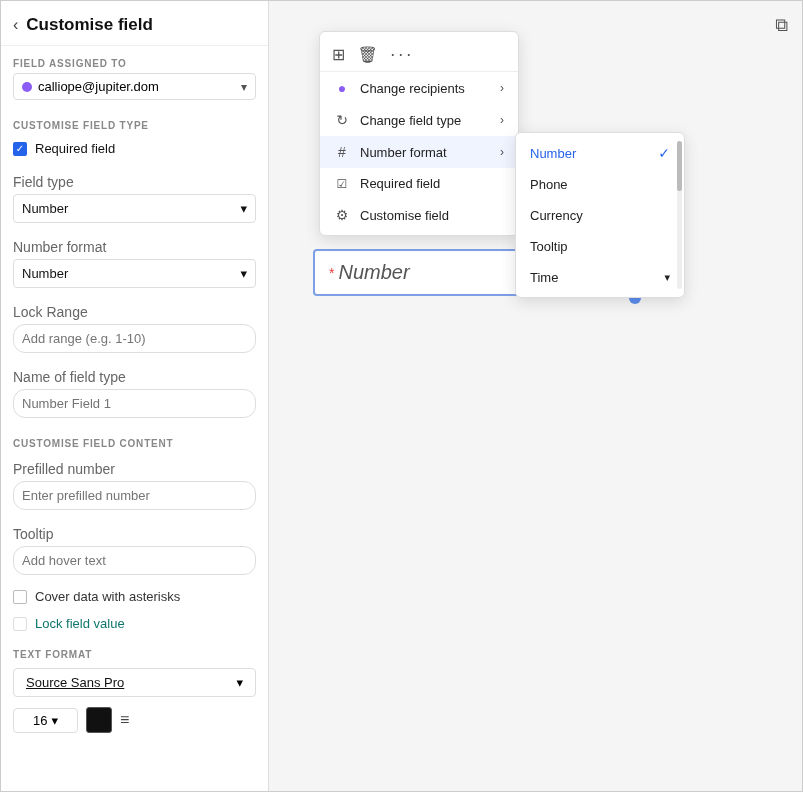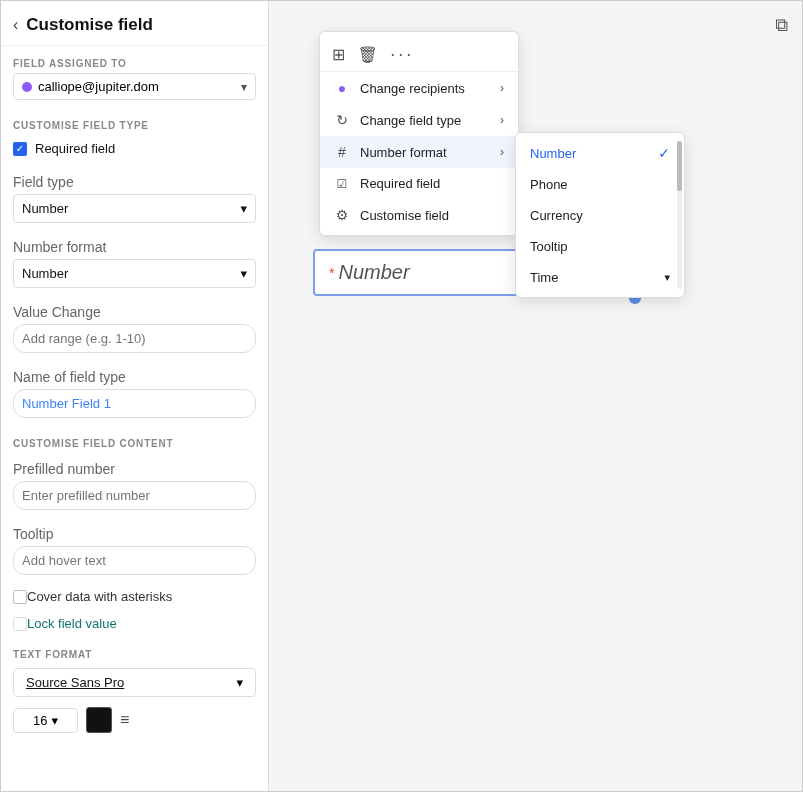--- a/index.html
+++ b/index.html
@@ -121,21 +121,21 @@
       border-radius: 12px;
       padding: 6px 8px;
       font-size: 13px;
       color: #aaa;
       background: #fff;
     }
 
     .checkbox-row {
       display: flex;
       align-items: center;
-      gap: 0;
+      gap: 8px;
       padding: 6px 12px;
     }
     .checkbox-empty {
       width: 14px; height: 14px;
       border: 1.5px solid #bbb;
       border-radius: 2px;
       flex-shrink: 0;
     }
     .checkbox-label {
       font-size: 13px;
@@ -376,27 +376,27 @@
 
   <div class="form-group">
     <div class="form-group-label">Number format</div>
     <div class="form-select">
       <span>Number</span>
       <span>▾</span>
     </div>
   </div>
 
   <div class="form-group">
-    <div class="form-group-label">Value Change</div>
+    <div class="form-group-label">Lock Range</div>
     <input class="form-input" type="text" placeholder="Add range (e.g. 1-10)" style="">
   </div>
 
   <div class="form-group">
     <div class="form-group-label">Name of field type</div>
-    <input class="form-input" style="color: #3b82f6;" type="text" value="Number Field 1">
+    <input class="form-input" style="color: #737373;" type="text" value="Number Field 1">
   </div>
 
   <div class="section-label">CUSTOMISE FIELD CONTENT</div>
 
   <div class="form-group">
     <div class="form-group-label">Prefilled number</div>
     <input class="form-input" type="text" placeholder="Enter prefilled number" style="">
   </div>
 
   <div class="form-group">

